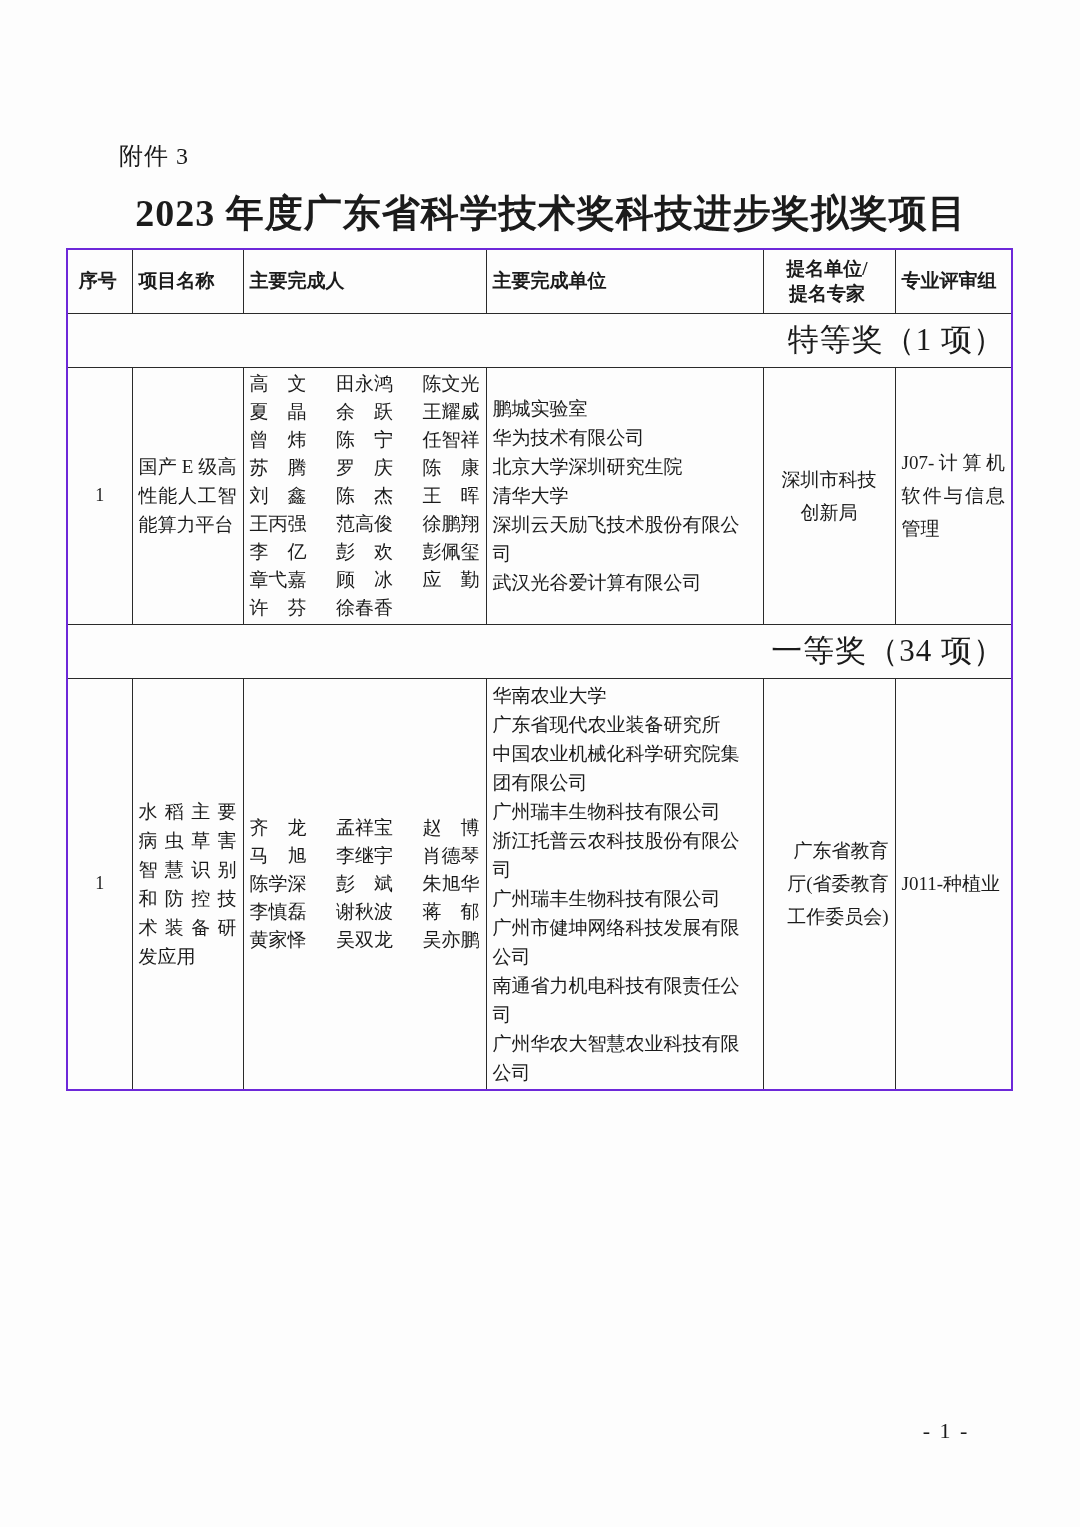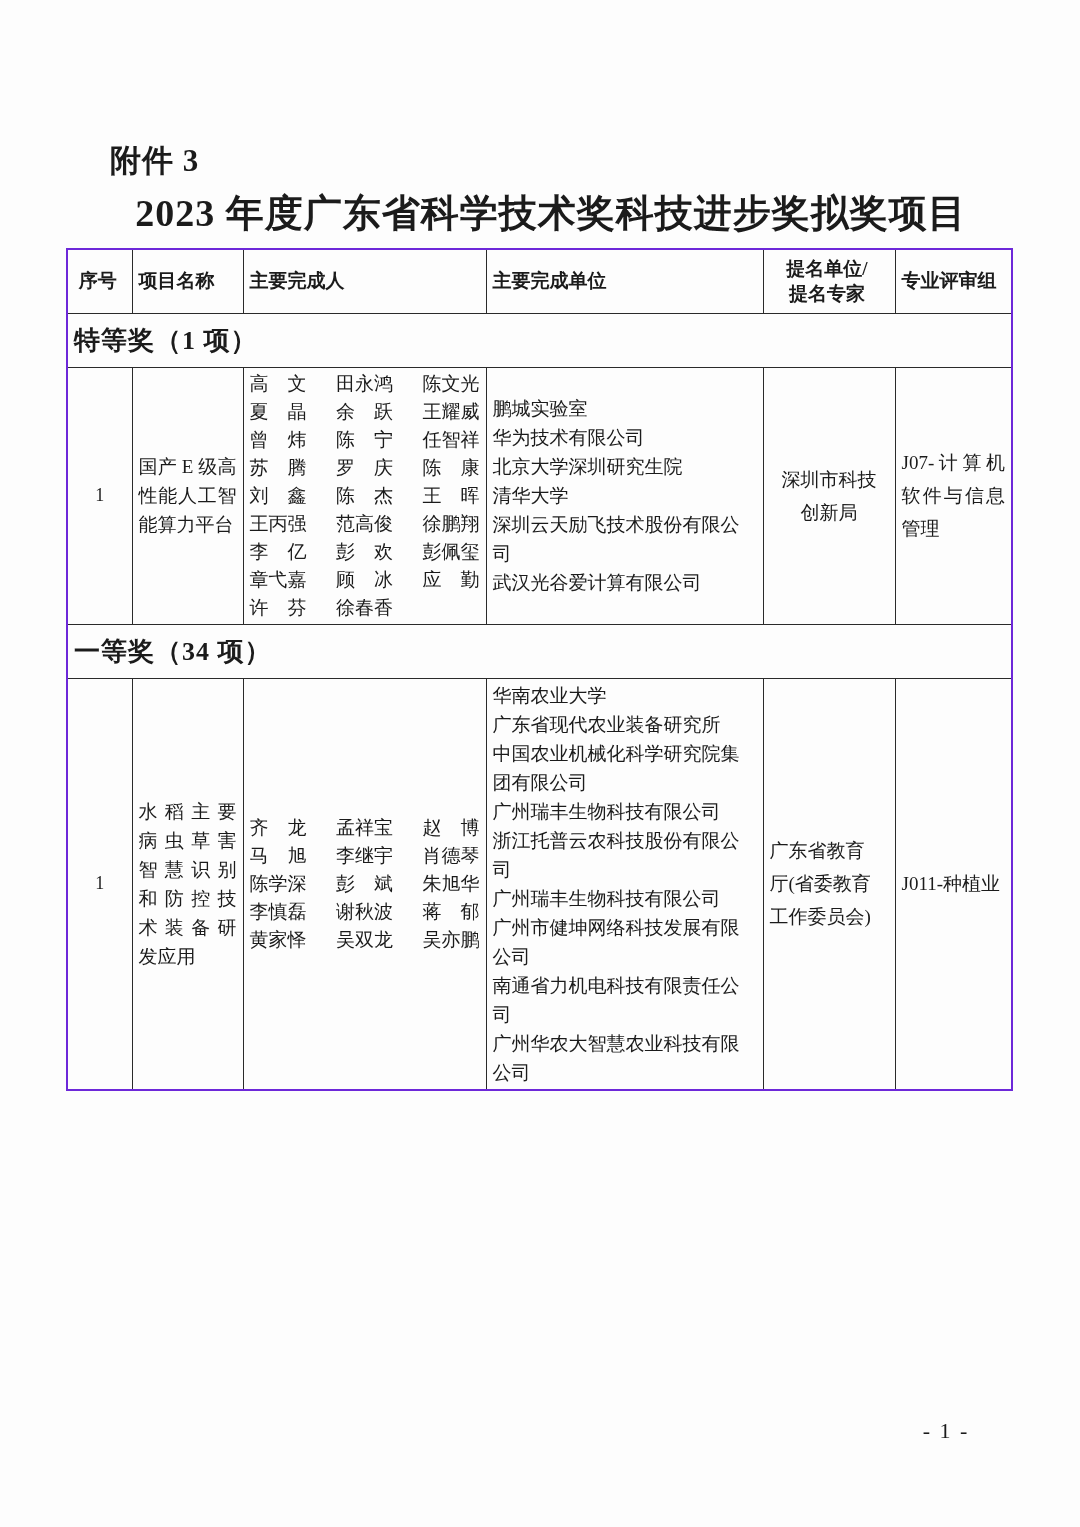--- a/index.html
+++ b/index.html
@@ -7,24 +7,24 @@
     position: relative;
     width: 1080px;
     height: 1527px;
     background: #fdfdfd;
     color: #1b1b1b;
     font-family: "Liberation Serif", "DejaVu Serif", serif;
     overflow: hidden;
   }
   .attachment {
     position: absolute;
-    left: 110px;
+    left: 119px;
     top: 140px;
-    font-size: 31px;
-    font-weight: 700;
+    font-size: 24px;
+    font-weight: 400;
     letter-spacing: 1px;
   }
   .title {
     position: absolute;
     left: 0;
     right: 0;
     top: 188px;
     margin: 0;
     text-align: center;
     font-size: 38px;
@@ -54,24 +54,25 @@
     font-size: 19px;
     font-weight: 700;
     text-align: left;
     white-space: pre-line;
     line-height: 1.35;
     padding-left: 11px;
   }
   th.col-head.c-center { text-align: center; padding-left: 2px; }
   tr.section-row { height: 54px; }
   td.section-cell {
-    font-size: 26px;
-    font-weight: 700;
+    font-size: 31px;
+    font-weight: 400;
     padding-left: 13px;
     letter-spacing: 1px;
+    text-align: right;
   }
   tr.sec0-row0 { height: 257px; }
   tr.sec1-row0 { height: 404px; }
   td.cell-serial { text-align: center; font-size: 18px; }
   td.cell-project { padding: 4px 9px; }
   td.cell-project .jline { line-height: 29px; text-align: justify; text-align-last: justify; }
   td.cell-project .jline.jlast { text-align-last: left; }
   td.cell-people { padding: 4px 11px; }
   .people-line {
     display: flex;
@@ -83,21 +84,21 @@
     width: 3em;
     white-space: pre;
     text-align: justify;
     text-align-last: justify;
   }
   td.cell-units { padding: 4px 9px; }
   td.cell-units .unit { line-height: 29px; text-align: left; }
   td.cell-nominator { padding: 4px 10px; }
   td.cell-nominator .nline { line-height: 33px; }
   td.cell-nominator.nom-center .nline { text-align: center; }
-  td.cell-nominator.nom-left .nline { text-align: left; }
+  td.cell-nominator.nom-left .nline { text-align: right; }
   td.cell-review { padding: 4px 9px; margin-top: 44px; }
   td.cell-review .jline { line-height: 33px; text-align: justify; text-align-last: justify; }
   td.cell-review .jline.jlast { text-align-last: left; }
   .footer {
     position: absolute;
     left: 880px;
     top: 1418px;
     width: 132px;
     text-align: center;
     font-size: 22px;

